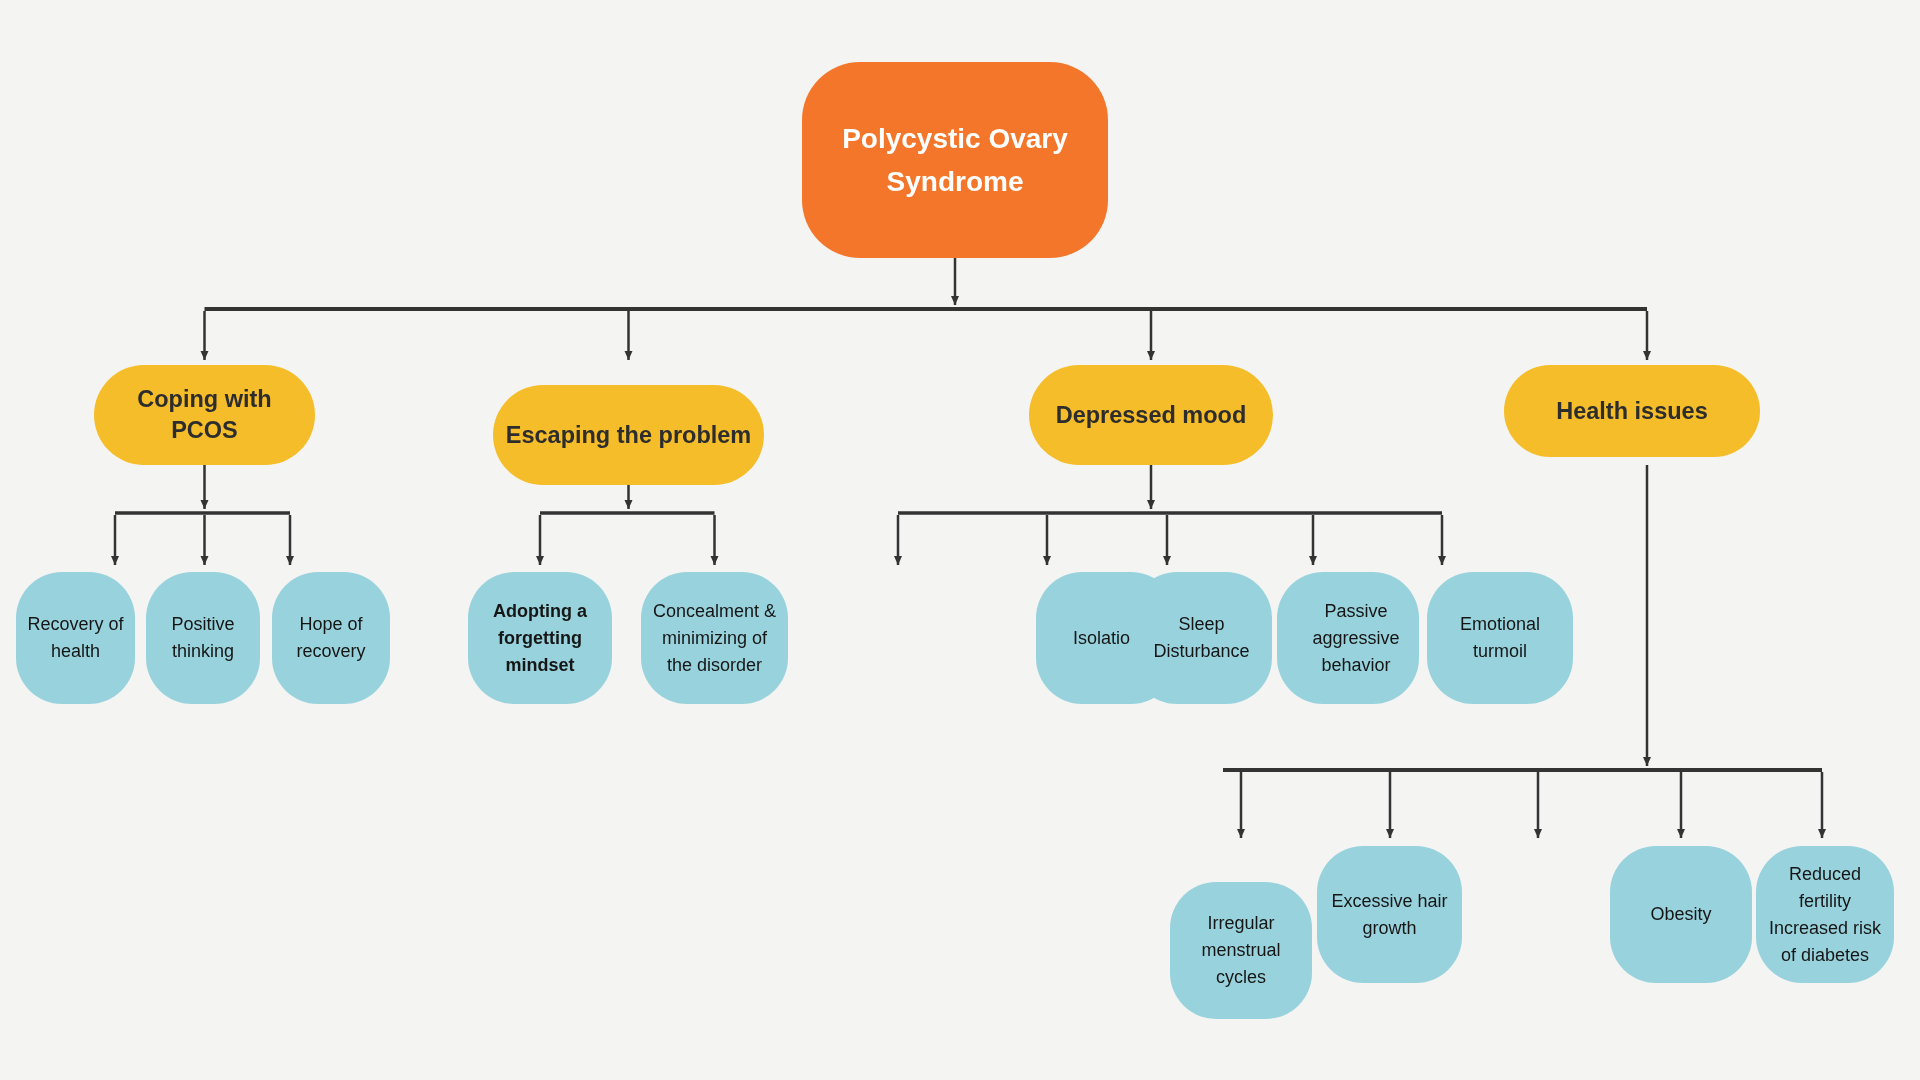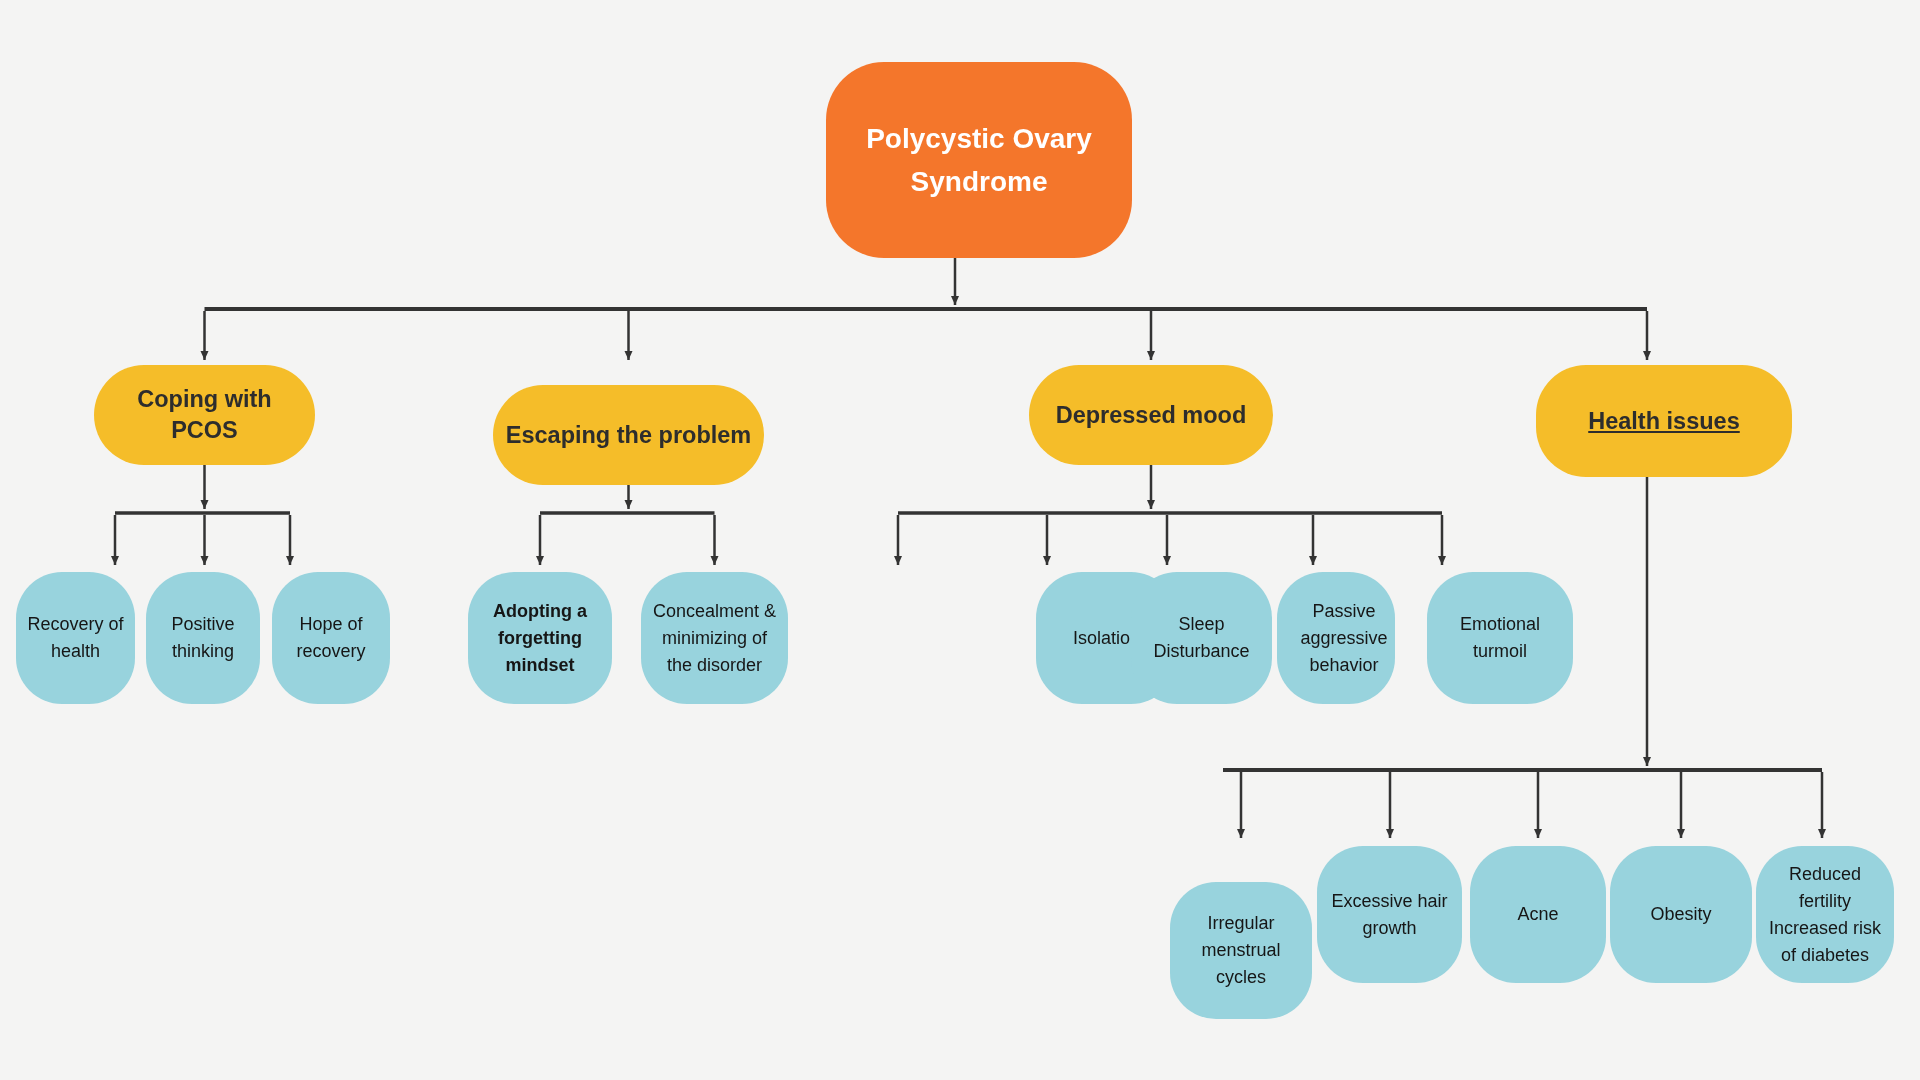--- a/index.html
+++ b/index.html
@@ -7,21 +7,21 @@
     position:relative;width:1920px;height:1080px;background:#f4f4f3;
     overflow:hidden;font-family:"Liberation Sans",sans-serif;
   }
   .connectors{position:absolute;left:0;top:0;width:1920px;height:1080px;}
   .node{
     position:absolute;display:flex;align-items:center;justify-content:center;
     text-align:center;box-sizing:border-box;
   }
   .root{
     background:#f4762b;color:#ffffff;font-weight:bold;font-size:28px;
-    line-height:1.55;border-radius:58px;padding:0 6px;margin-left:24px;
+    line-height:1.55;border-radius:58px;padding:0 6px;
   }
   .branch{
     background:#f5bd29;color:#2d2d2d;font-weight:bold;font-size:23.5px;
     line-height:1.3;border-radius:50px;padding:0 10px;
   }
   .leaf{
     background:#98d3dd;color:#161616;font-size:18px;
     line-height:1.5;border-radius:46px;padding:0 7px;
   }
 </style>
@@ -88,21 +88,21 @@
 
   <div class="node branch" style="left:94px;top:365px;width:221px;height:100px;">
     <span>Coping with PCOS</span>
   </div>
   <div class="node branch" style="left:493px;top:365px;width:271px;height:100px;margin-top:20px;">
     <span>Escaping the problem</span>
   </div>
   <div class="node branch" style="left:1029px;top:365px;width:244px;height:100px;">
     <span>Depressed mood</span>
   </div>
-  <div class="node branch" style="left:1536px;top:365px;width:256px;height:112px;text-decoration:underline;">
+  <div class="node branch" style="left:1504px;top:365px;width:256px;height:92px;">
     <span>Health issues</span>
   </div>
 
   <div class="node leaf" style="left:16px;top:572px;width:119px;height:132px;">
     <span>Recovery of health</span>
   </div>
   <div class="node leaf" style="left:146px;top:572px;width:114px;height:132px;">
     <span>Positive thinking</span>
   </div>
   <div class="node leaf" style="left:272px;top:572px;width:118px;height:132px;">
@@ -115,36 +115,33 @@
   <div class="node leaf" style="left:641px;top:572px;width:147px;height:132px;">
     <span>Concealment &amp; minimizing of the disorder</span>
   </div>
 
   <div class="node leaf" style="left:1036px;top:572px;width:141px;height:132px;">
     <span>Isolation</span>
   </div>
   <div class="node leaf" style="left:1131px;top:572px;width:141px;height:132px;">
     <span>Sleep Disturbance</span>
   </div>
-  <div class="node leaf" style="left:1277px;top:572px;width:118px;height:132px;padding-left:23px;">
+  <div class="node leaf" style="left:1277px;top:572px;width:142px;height:132px;padding-left:23px;">
     <span>Passive aggressive behavior</span>
   </div>
   <div class="node leaf" style="left:1427px;top:572px;width:146px;height:132px;">
     <span>Emotional turmoil</span>
   </div>
 
   <div class="node leaf" style="left:1170px;top:846px;width:142px;height:137px;margin-top:36px;">
     <span>Irregular menstrual cycles</span>
   </div>
   <div class="node leaf" style="left:1317px;top:846px;width:145px;height:137px;">
     <span>Excessive hair growth</span>
   </div>
-  <div class="node leaf" style="left:1470px;top:846px;width:136px;height:137px;">
-    <span>Acne</span>
-  </div>
   <div class="node leaf" style="left:1610px;top:846px;width:142px;height:137px;">
     <span>Obesity</span>
   </div>
   <div class="node leaf" style="left:1756px;top:846px;width:138px;height:137px;">
     <span>Reduced fertility Increased risk of diabetes</span>
   </div>
 
 </div>
 
 </body></html>

